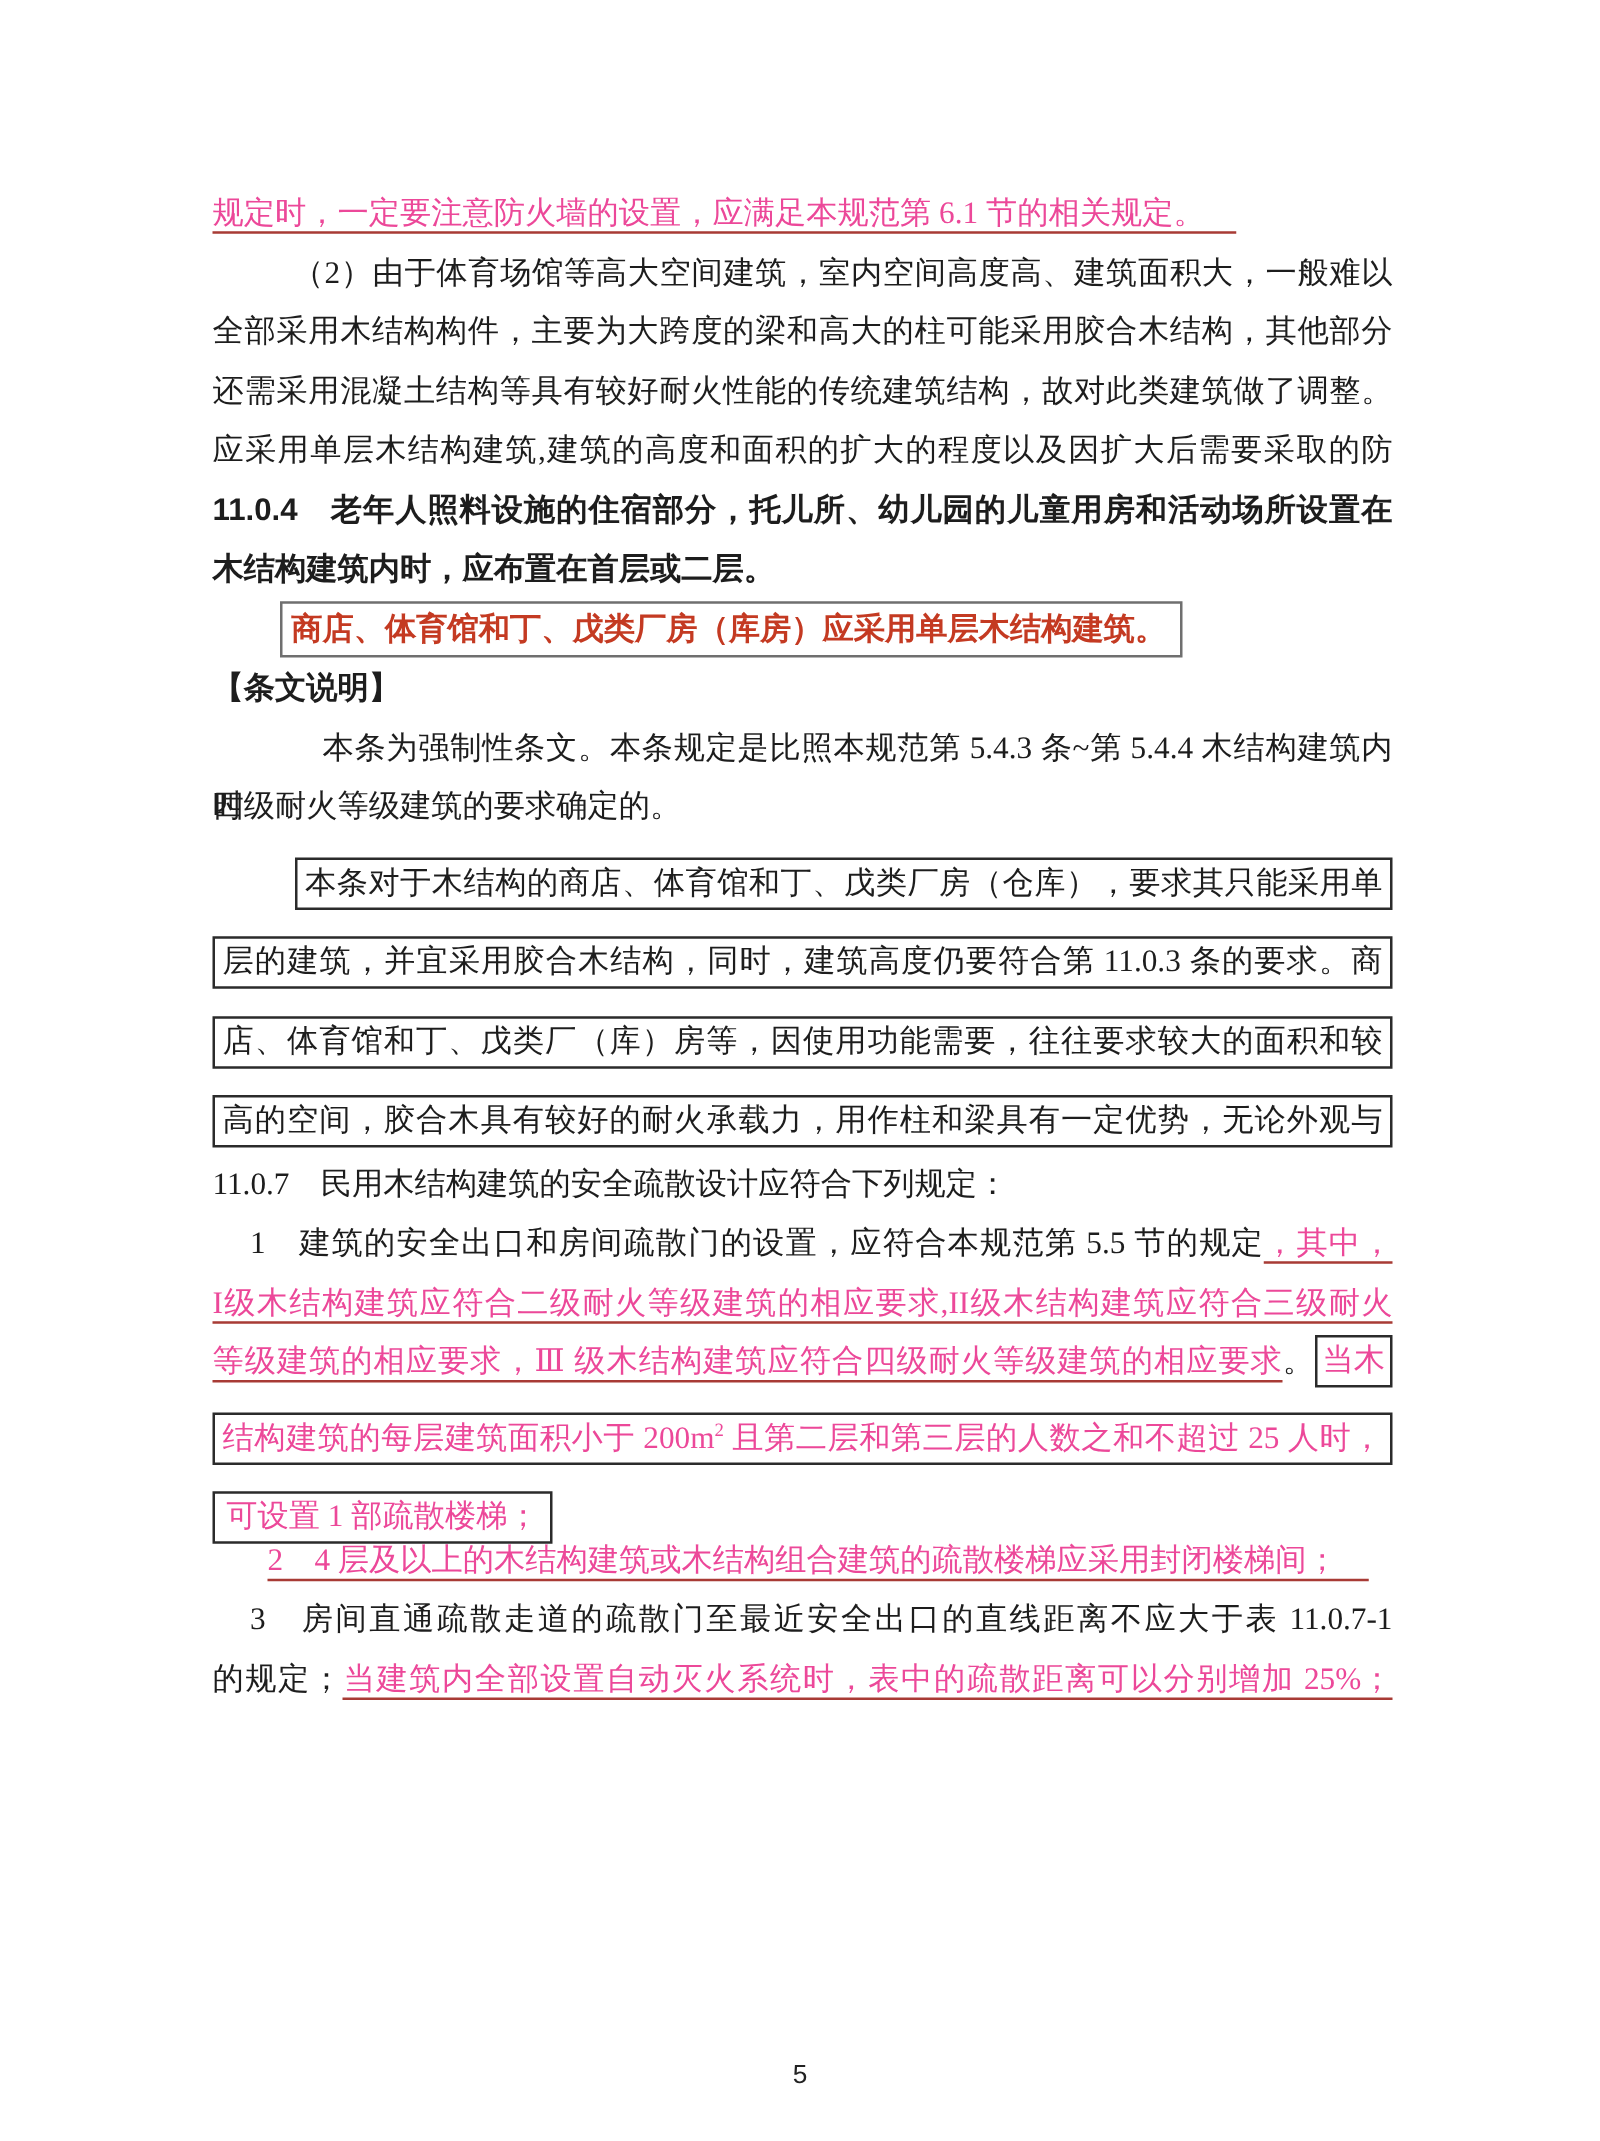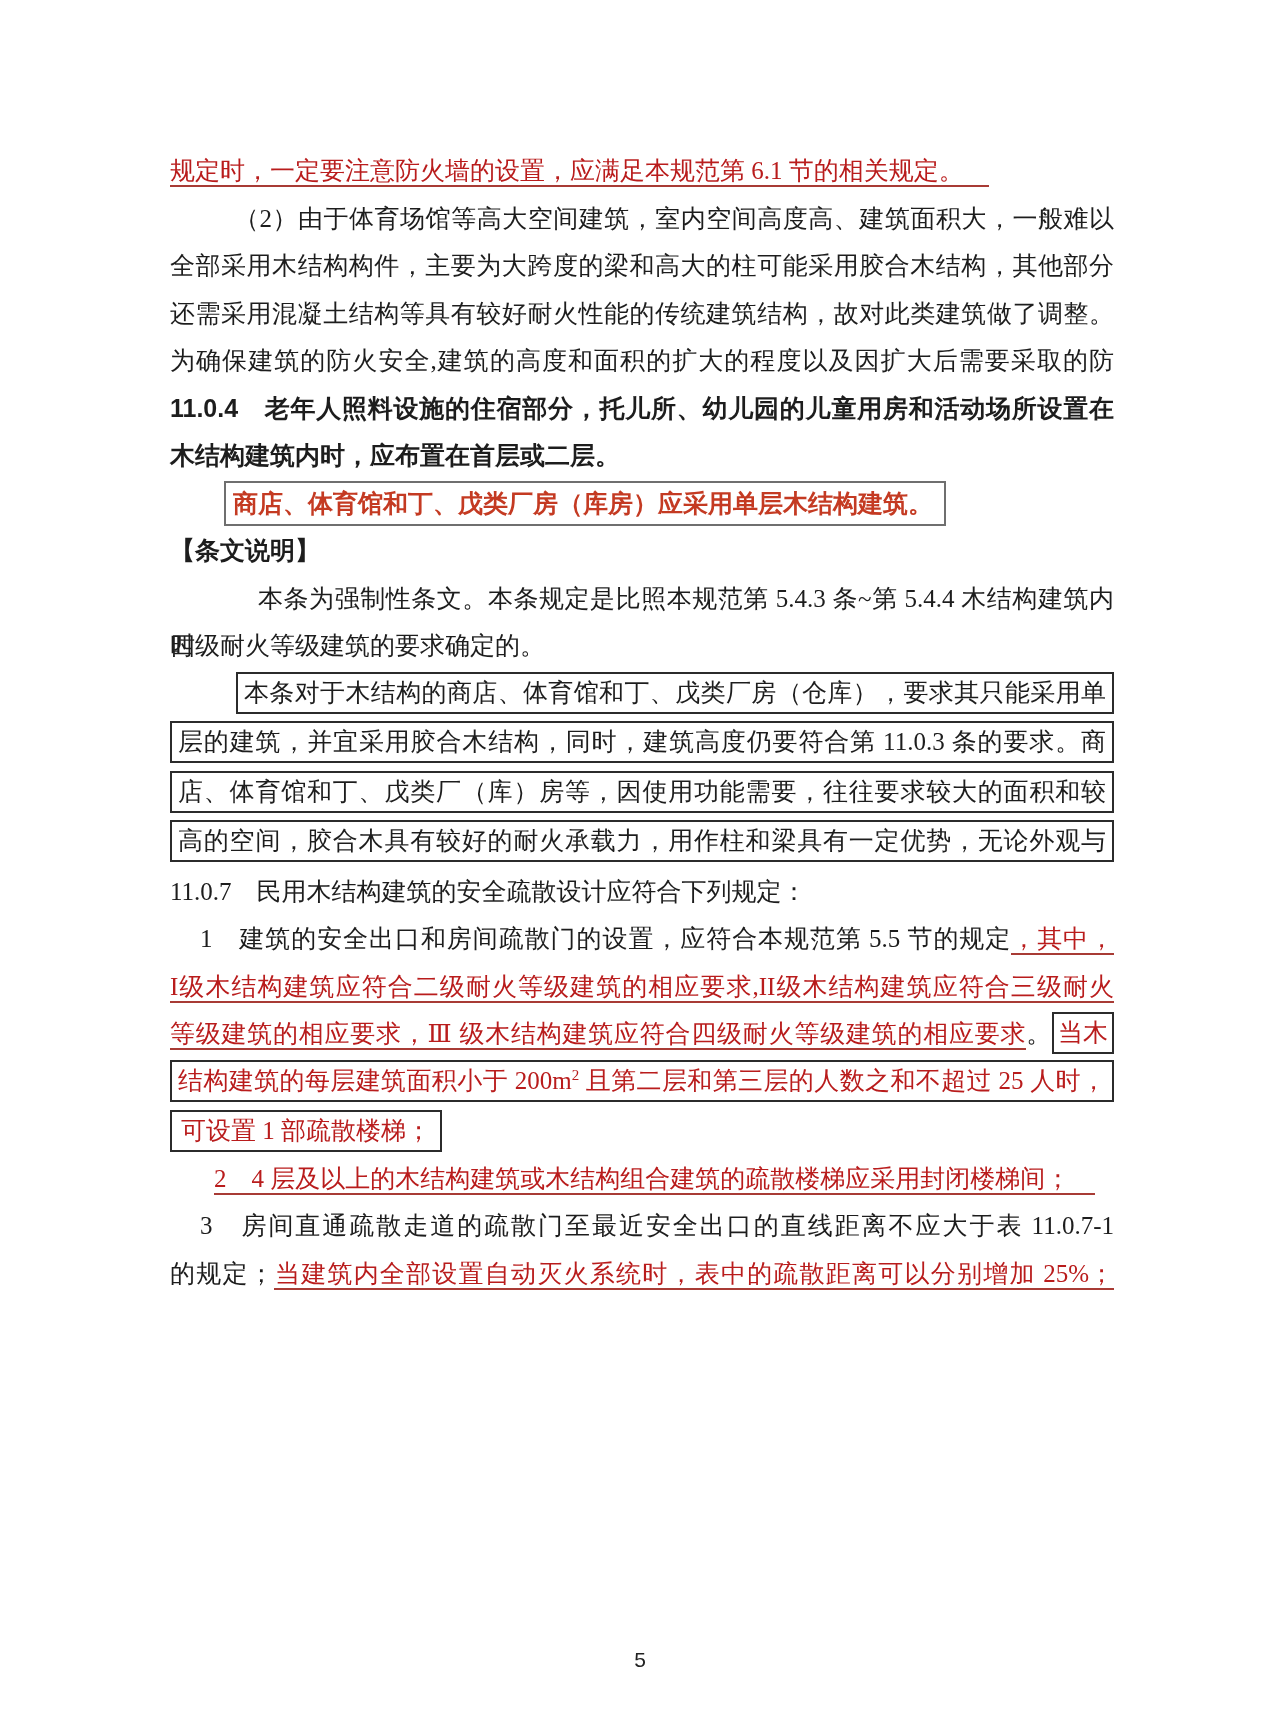--- a/index.html
+++ b/index.html
@@ -12,27 +12,27 @@
     position:absolute;left:170px;top:147px;width:944px;
     font-size:25px;
   }
   .line{height:47.5px;line-height:47.5px;white-space:normal;}
   .fill{text-align:justify;text-align-last:justify;}
   .ind2{text-indent:64px;}
   .ind3{text-indent:88px;}
   .n1{text-indent:30px;}
   .n2{text-indent:44px;}
   .hei{font-family:"Liberation Sans","DejaVu Sans",sans-serif;font-weight:700;}
-  .red{color:#b91c1c;}
+  .red{color:#ec4899;}
   .ru{border-bottom:2px solid #a83b35;padding-bottom:1px;}
   .redbold{color:#c43a22;}
   
   .bxline{
     display:block;height:42px;line-height:38px;border:2px solid #2b2b2b;
-    box-sizing:border-box;margin-top:2px;padding:0 6px;
+    box-sizing:border-box;margin-top:16px;padding:0 6px;
     text-align:justify;text-align-last:justify;
   }
   .bxline.short{
     display:inline-block;text-align:left;text-align-last:auto;padding:0 9px;
   }
   .note-first{margin-left:66px;}
   
   .bxin{
     display:inline-block;height:42px;line-height:38px;border:2px solid #2b2b2b;
     box-sizing:border-box;padding:0 4px;vertical-align:top;margin-top:2px;
@@ -51,21 +51,21 @@
 </head>
 <body>
 
 <div class="content">
 
   <div class="line"><span class="red ru">规定时，一定要注意防火墙的设置，应满足本规范第 6.1 节的相关规定。　</span></div>
 
   <div class="line fill ind2"><span>（2）由于体育场馆等高大空间建筑，室内空间高度高、建筑面积大，一般难以</span></div>
   <div class="line fill"><span>全部采用木结构构件，主要为大跨度的梁和高大的柱可能采用胶合木结构，其他部分</span></div>
   <div class="line fill"><span>还需采用混凝土结构等具有较好耐火性能的传统建筑结构，故对此类建筑做了调整。</span></div>
-  <div class="line fill"><span>为确保建筑的防火安全,建筑的高度和面积的扩大的程度以及因扩大后需要采取的防</span></div>
+  <div class="line fill"><span>应采用单层木结构建筑,建筑的高度和面积的扩大的程度以及因扩大后需要采取的防</span></div>
 
   <div class="line fill hei"><span>11.0.4　老年人照料设施的住宿部分，托儿所、幼儿园的儿童用房和活动场所设置在</span></div>
   <div class="line hei"><span>木结构建筑内时，应布置在首层或二层。</span></div>
 
   <div class="line"><span class="rulebox hei redbold">商店、体育馆和丁、戊类厂房（库房）应采用单层木结构建筑。</span></div>
 
   <div class="line hei"><span>【条文说明】</span></div>
 
   <div class="line fill ind3"><span>本条为强制性条文。本条规定是比照本规范第 5.4.3 条~第 5.4.4 木结构建筑内时</span></div>
   <div class="line"><span>四级耐火等级建筑的要求确定的。</span></div>

